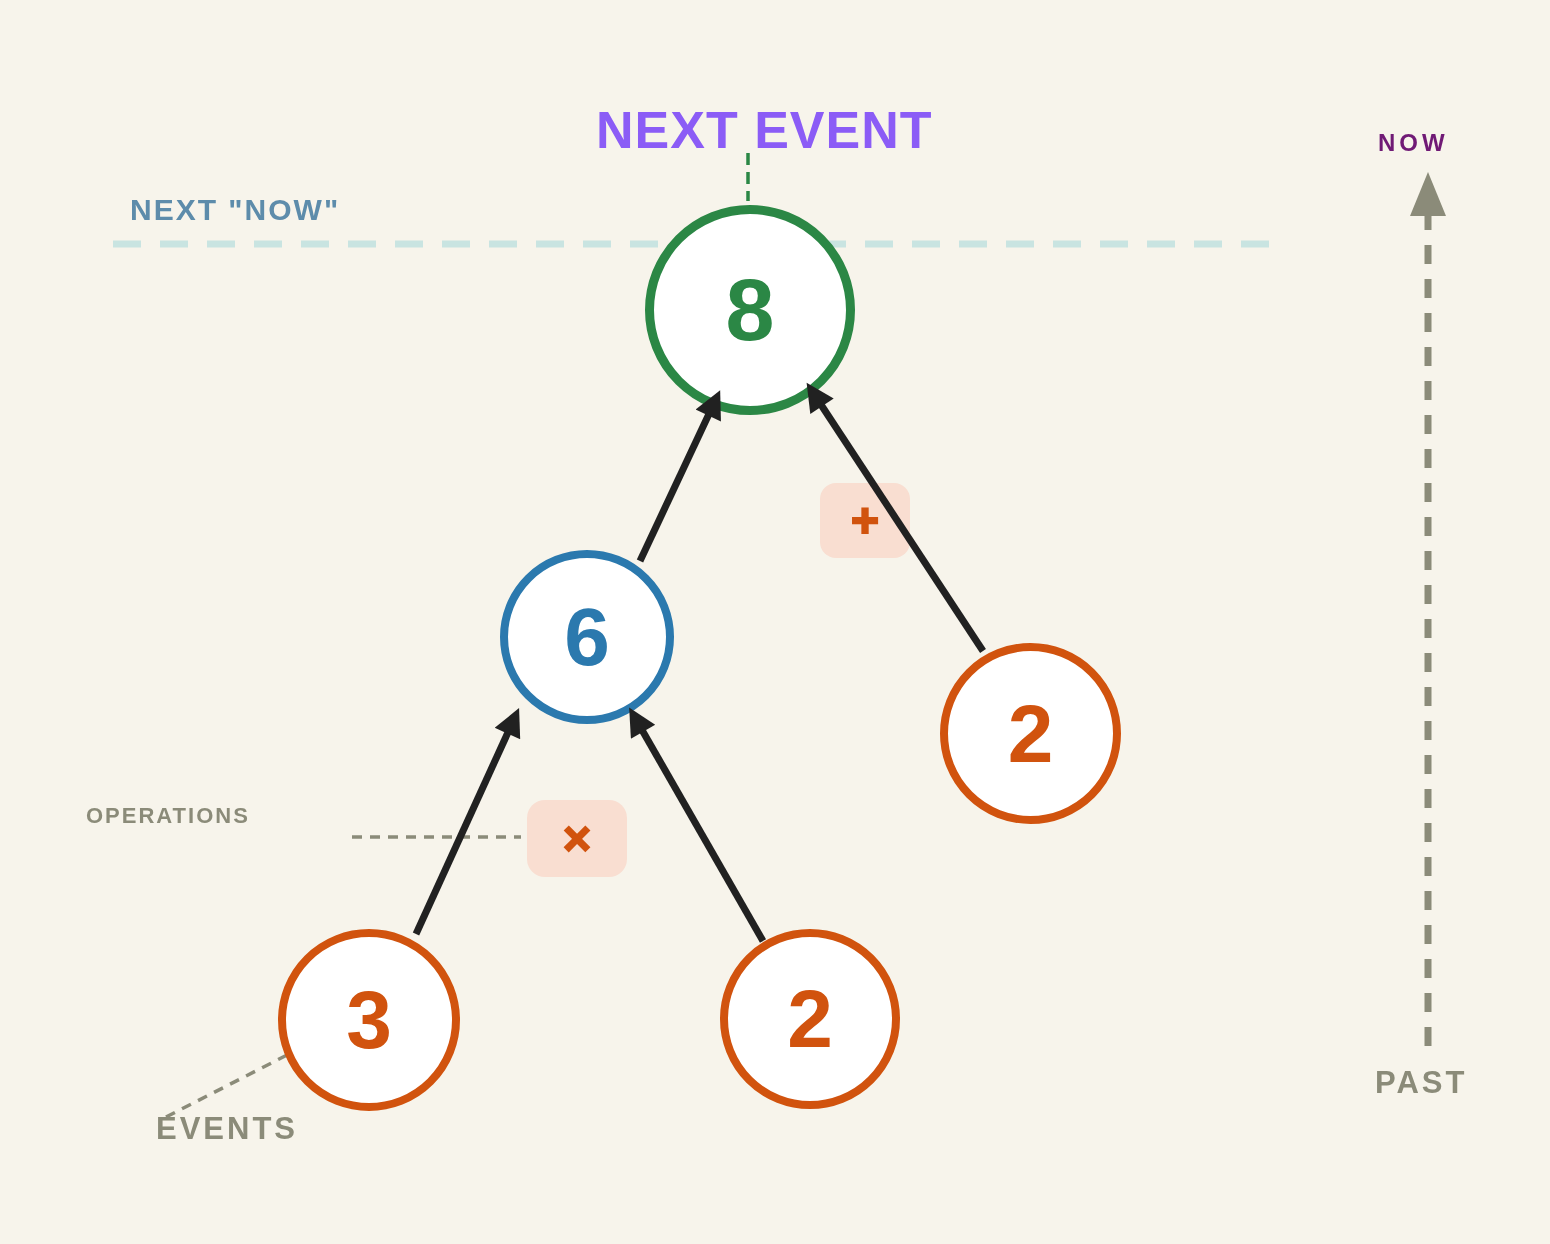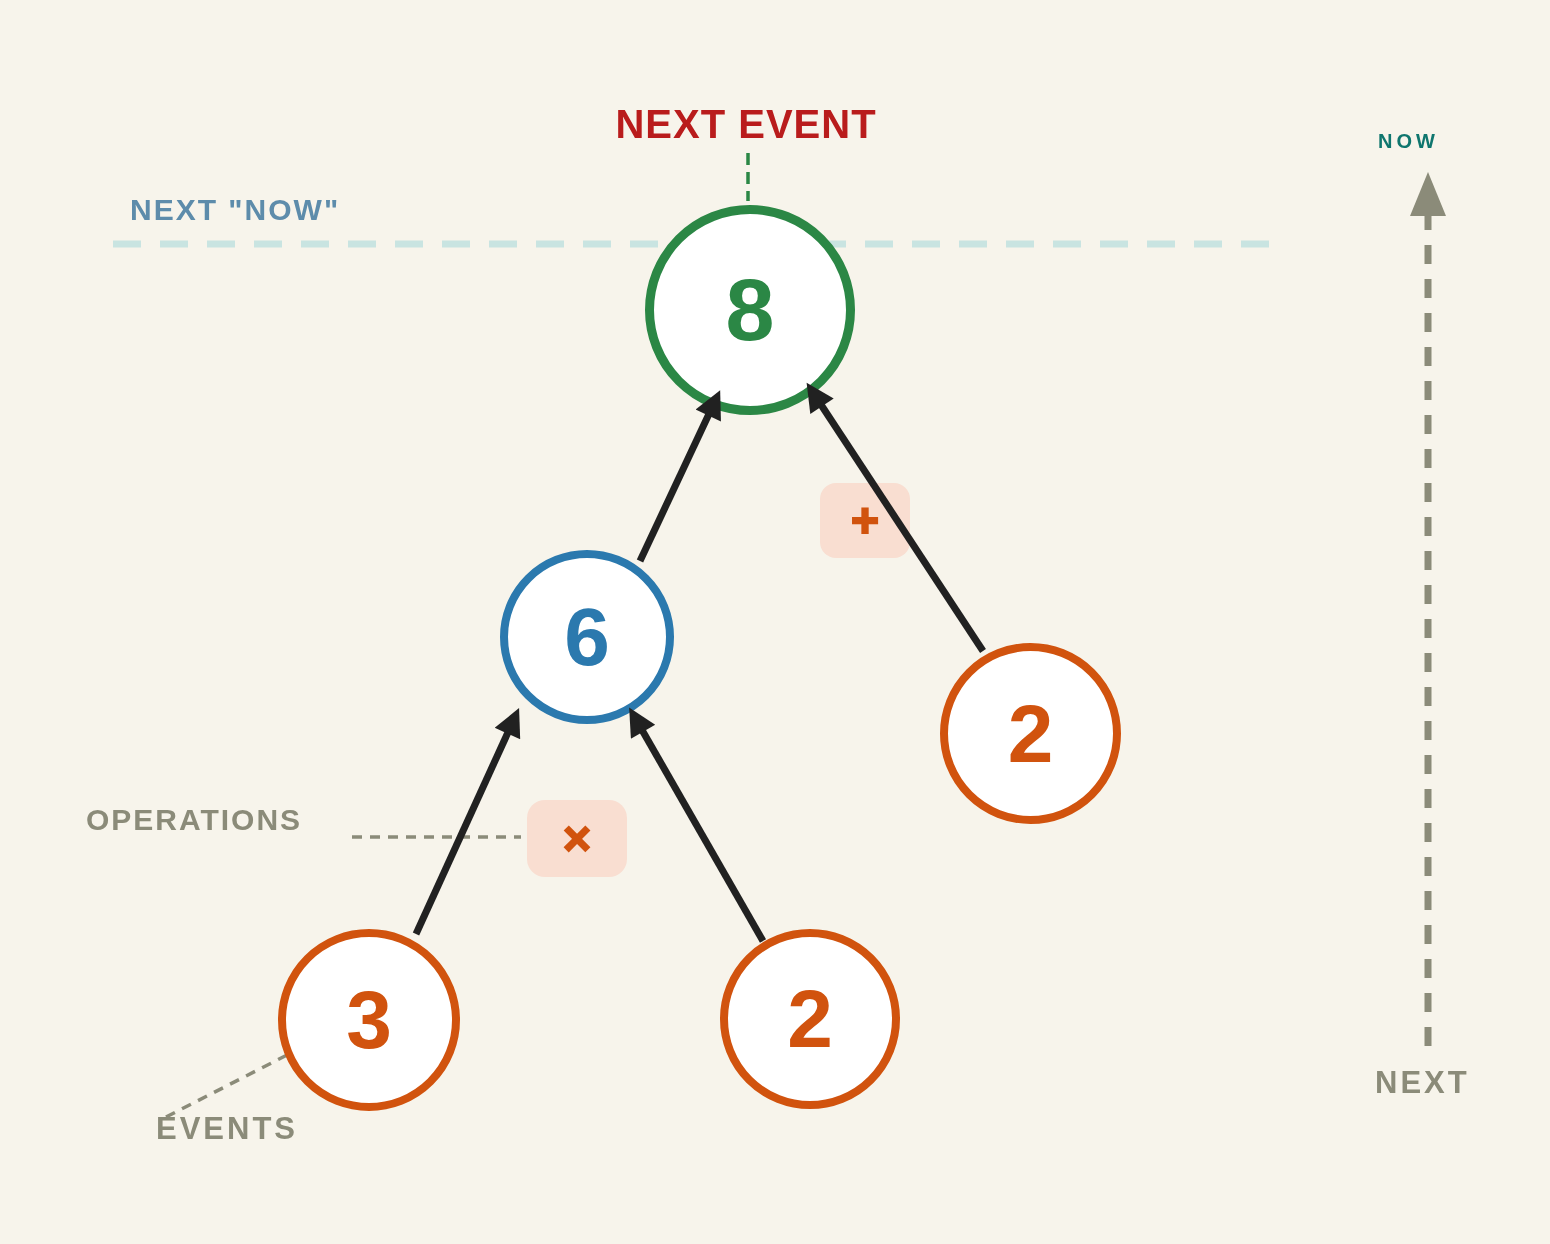--- a/index.html
+++ b/index.html
@@ -59,25 +59,25 @@
   #badge-times { left: 527px; top: 800px; width: 100px; height: 77px; border-radius: 18px; font-size: 48px; }
   .badge .sym { line-height: 1; -webkit-text-stroke: 2px #d1530e; }
 
   .lbl {
     position: absolute;
     font-weight: 800;
     line-height: 1;
     white-space: nowrap;
   }
   #lbl-next-event { left: 596px; top: 104px; width: 300px; text-align: center;
-                    font-size: 40px; letter-spacing: 1px; color: #b91c1c; }
+                    font-size: 52px; letter-spacing: 1px; color: #8b5cf6; }
   #lbl-next-now   { left: 130px;  top: 195px;  font-size: 30px; letter-spacing: 2px; color: #5d8cab; }
-  #lbl-operations { left: 86px;   top: 805px;  font-size: 30px; letter-spacing: 2px; color: #8b8b79; }
+  #lbl-operations { left: 86px;   top: 805px;  font-size: 22px; letter-spacing: 2px; color: #8b8b79; }
   #lbl-events     { left: 156px;  top: 1113px; font-size: 31px; letter-spacing: 3px; color: #8b8b79; }
-  #lbl-now        { left: 1378px; top: 131px;  font-size: 20px; letter-spacing: 4px; color: #0f766e; }
+  #lbl-now        { left: 1378px; top: 131px;  font-size: 24px; letter-spacing: 4px; color: #701a75; }
   #lbl-past       { left: 1375px; top: 1067px; font-size: 31px; letter-spacing: 3px; color: #8b8b79; }
 </style>
 </head>
 <body>
 
 <div id="stage">
 
   <svg class="layer svg-bg">
 
     <line x1="113" y1="244" x2="1288" y2="244" stroke="#c9e4e1" stroke-width="7" stroke-dasharray="28 19"></line>
@@ -125,15 +125,15 @@
     <line x1="983" y1="651" x2="812" y2="391" stroke="#212121" stroke-width="7" marker-end="url(#ah)"></line>
     <line x1="416" y1="934" x2="515" y2="717" stroke="#212121" stroke-width="7" marker-end="url(#ah)"></line>
     <line x1="763" y1="941" x2="634" y2="716" stroke="#212121" stroke-width="7" marker-end="url(#ah)"></line>
   </svg>
 
   <div class="lbl" id="lbl-next-event">NEXT EVENT</div>
   <div class="lbl" id="lbl-next-now">NEXT "NOW"</div>
   <div class="lbl" id="lbl-operations">OPERATIONS</div>
   <div class="lbl" id="lbl-events">EVENTS</div>
   <div class="lbl" id="lbl-now">NOW</div>
-  <div class="lbl" id="lbl-past">NEXT</div>
+  <div class="lbl" id="lbl-past">PAST</div>
 
 </div>
 
 </body></html>

